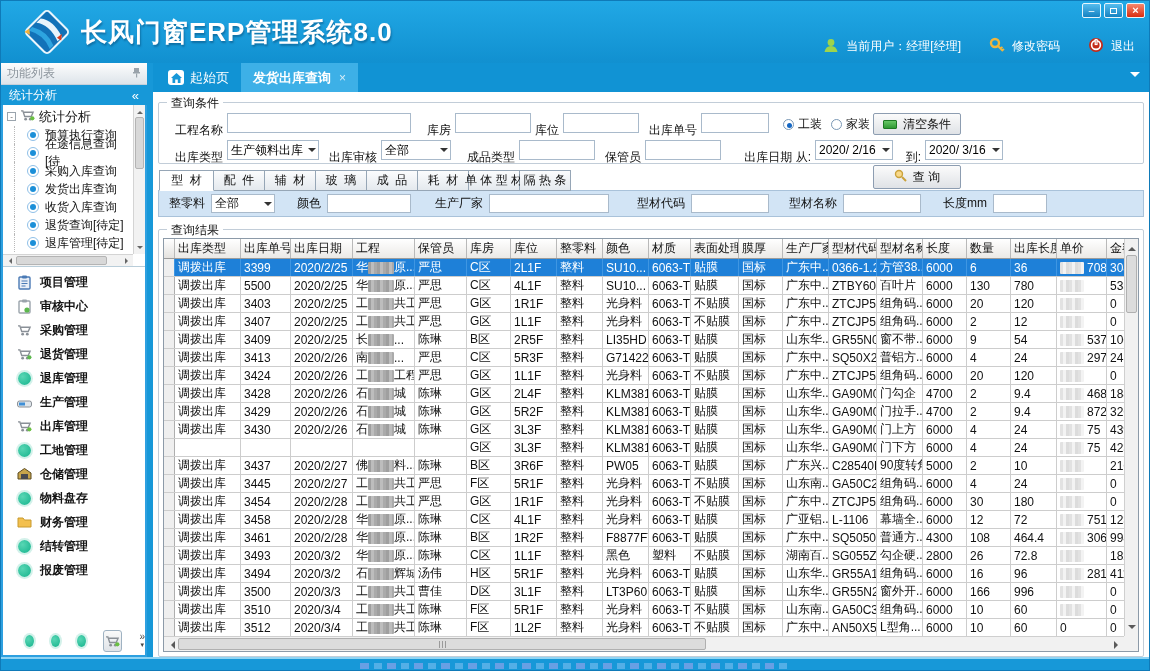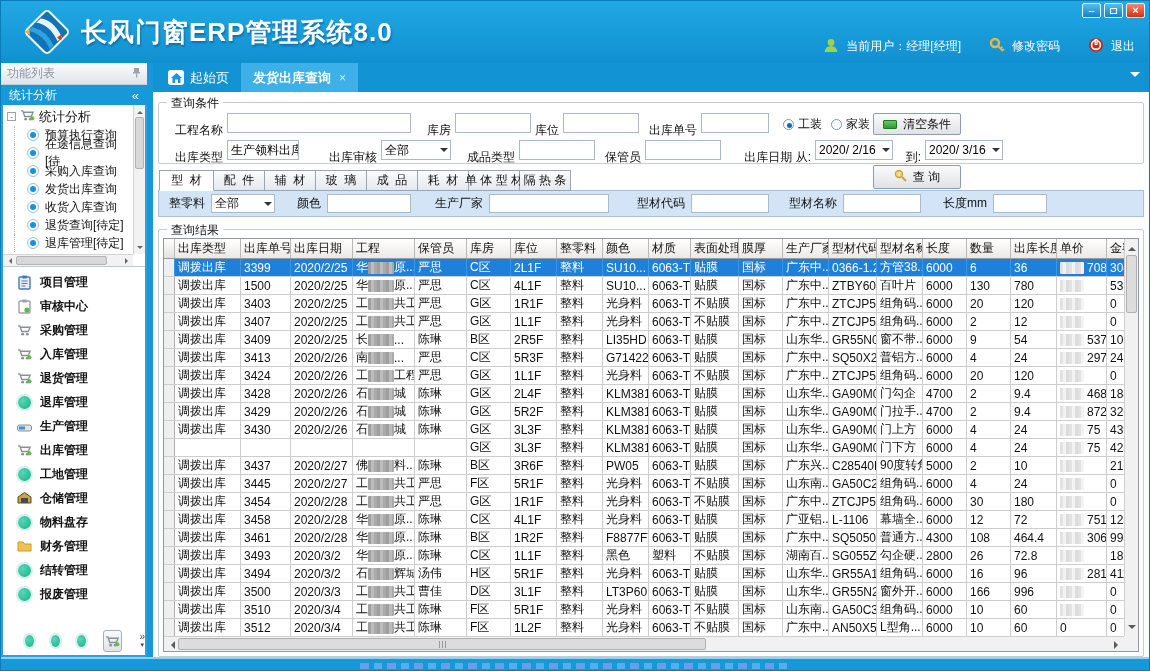--- a/index.html
+++ b/index.html
@@ -279,31 +279,20 @@
               </svg>
             </span>
             <span>采购管理</span>
           </div>
           <div class="menu-item">
             <span class="mi">
               <svg width="15" height="13" viewBox="0 0 16 14">
                 <path d="M1 2 h2 l2 6 h7 l2 -4.5 H4.2" fill="none" stroke="#8a9097" stroke-width="1.5"></path>
                 <circle cx="6" cy="11" r="1.5" fill="#8a9097"></circle>
                 <circle cx="11" cy="11" r="1.5" fill="#8a9097"></circle>
-                <circle cx="13.2" cy="10" r="2.3" fill="#6abf43"></circle>
-              </svg>
-            </span>
-            <span>入库管理</span>
-          </div>
-          <div class="menu-item">
-            <span class="mi">
-              <svg width="15" height="13" viewBox="0 0 16 14">
-                <path d="M1 2 h2 l2 6 h7 l2 -4.5 H4.2" fill="none" stroke="#8a9097" stroke-width="1.5"></path>
-                <circle cx="6" cy="11" r="1.5" fill="#8a9097"></circle>
-                <circle cx="11" cy="11" r="1.5" fill="#8a9097"></circle>
                 <circle cx="13.2" cy="10" r="2.3" fill="#5db84d"></circle>
               </svg>
             </span>
             <span>退货管理</span>
           </div>
           <div class="menu-item">
             <span class="mi">
               <span class="dot-ic"></span>
             </span>
             <span>退库管理</span>
@@ -430,21 +419,21 @@
             <span class="rdot"></span>
             <span>家装</span>
           </span>
           <div class="pushbtn" style="left:714px;top:3px;width:88px;height:22px;">
             <span class="cardic"></span>
             <span>清空条件</span>
           </div>
         </div>
         <div class="qrow" style="margin-top:1px;">
           <span class="ql" style="left:8px;width:56px;">出库类型</span>
-          <div class="combo" style="left:68px;width:72px;">
+          <div class="combo" style="left:68px;width:92px;">
             <span>生产领料出库</span>
               <span class="ca">
                 <span class="tri"></span>
               </span>
           </div>
           <span class="ql" style="left:162px;width:56px;">出库审核</span>
           <div class="combo" style="left:222px;width:70px;">
             <span>全部</span>
               <span class="ca">
                 <span class="tri"></span>
@@ -567,21 +556,21 @@
                 <div class="gcell" style="width: 46px; flex-basis: 46px;">36</div>
                 <div class="gcell" style="width: 50px; flex-basis: 50px;">
                   <span class="mosaic light"></span>
                   <span>708</span>
                 </div>
                 <div class="gcell" style="width: 24px; flex-basis: 24px;">308</div>
               </div>
               <div class="grow">
                 <div class="gcell stub"></div>
                 <div class="gcell" style="width: 66px; flex-basis: 66px;">调拨出库</div>
-                <div class="gcell" style="width: 50px; flex-basis: 50px;">1500</div>
+                <div class="gcell" style="width: 50px; flex-basis: 50px;">5500</div>
                 <div class="gcell" style="width: 62px; flex-basis: 62px;">2020/2/25</div>
                 <div class="gcell" style="width: 62px; flex-basis: 62px;">
                   <span>华</span>
                   <span class="mosaic"></span>
                   <span>原...</span>
                 </div>
                 <div class="gcell" style="width: 52px; flex-basis: 52px;">严思</div>
                 <div class="gcell" style="width: 44px; flex-basis: 44px;">C区</div>
                 <div class="gcell" style="width: 46px; flex-basis: 46px;">4L1F</div>
                 <div class="gcell" style="width: 46px; flex-basis: 46px;">整料</div>

